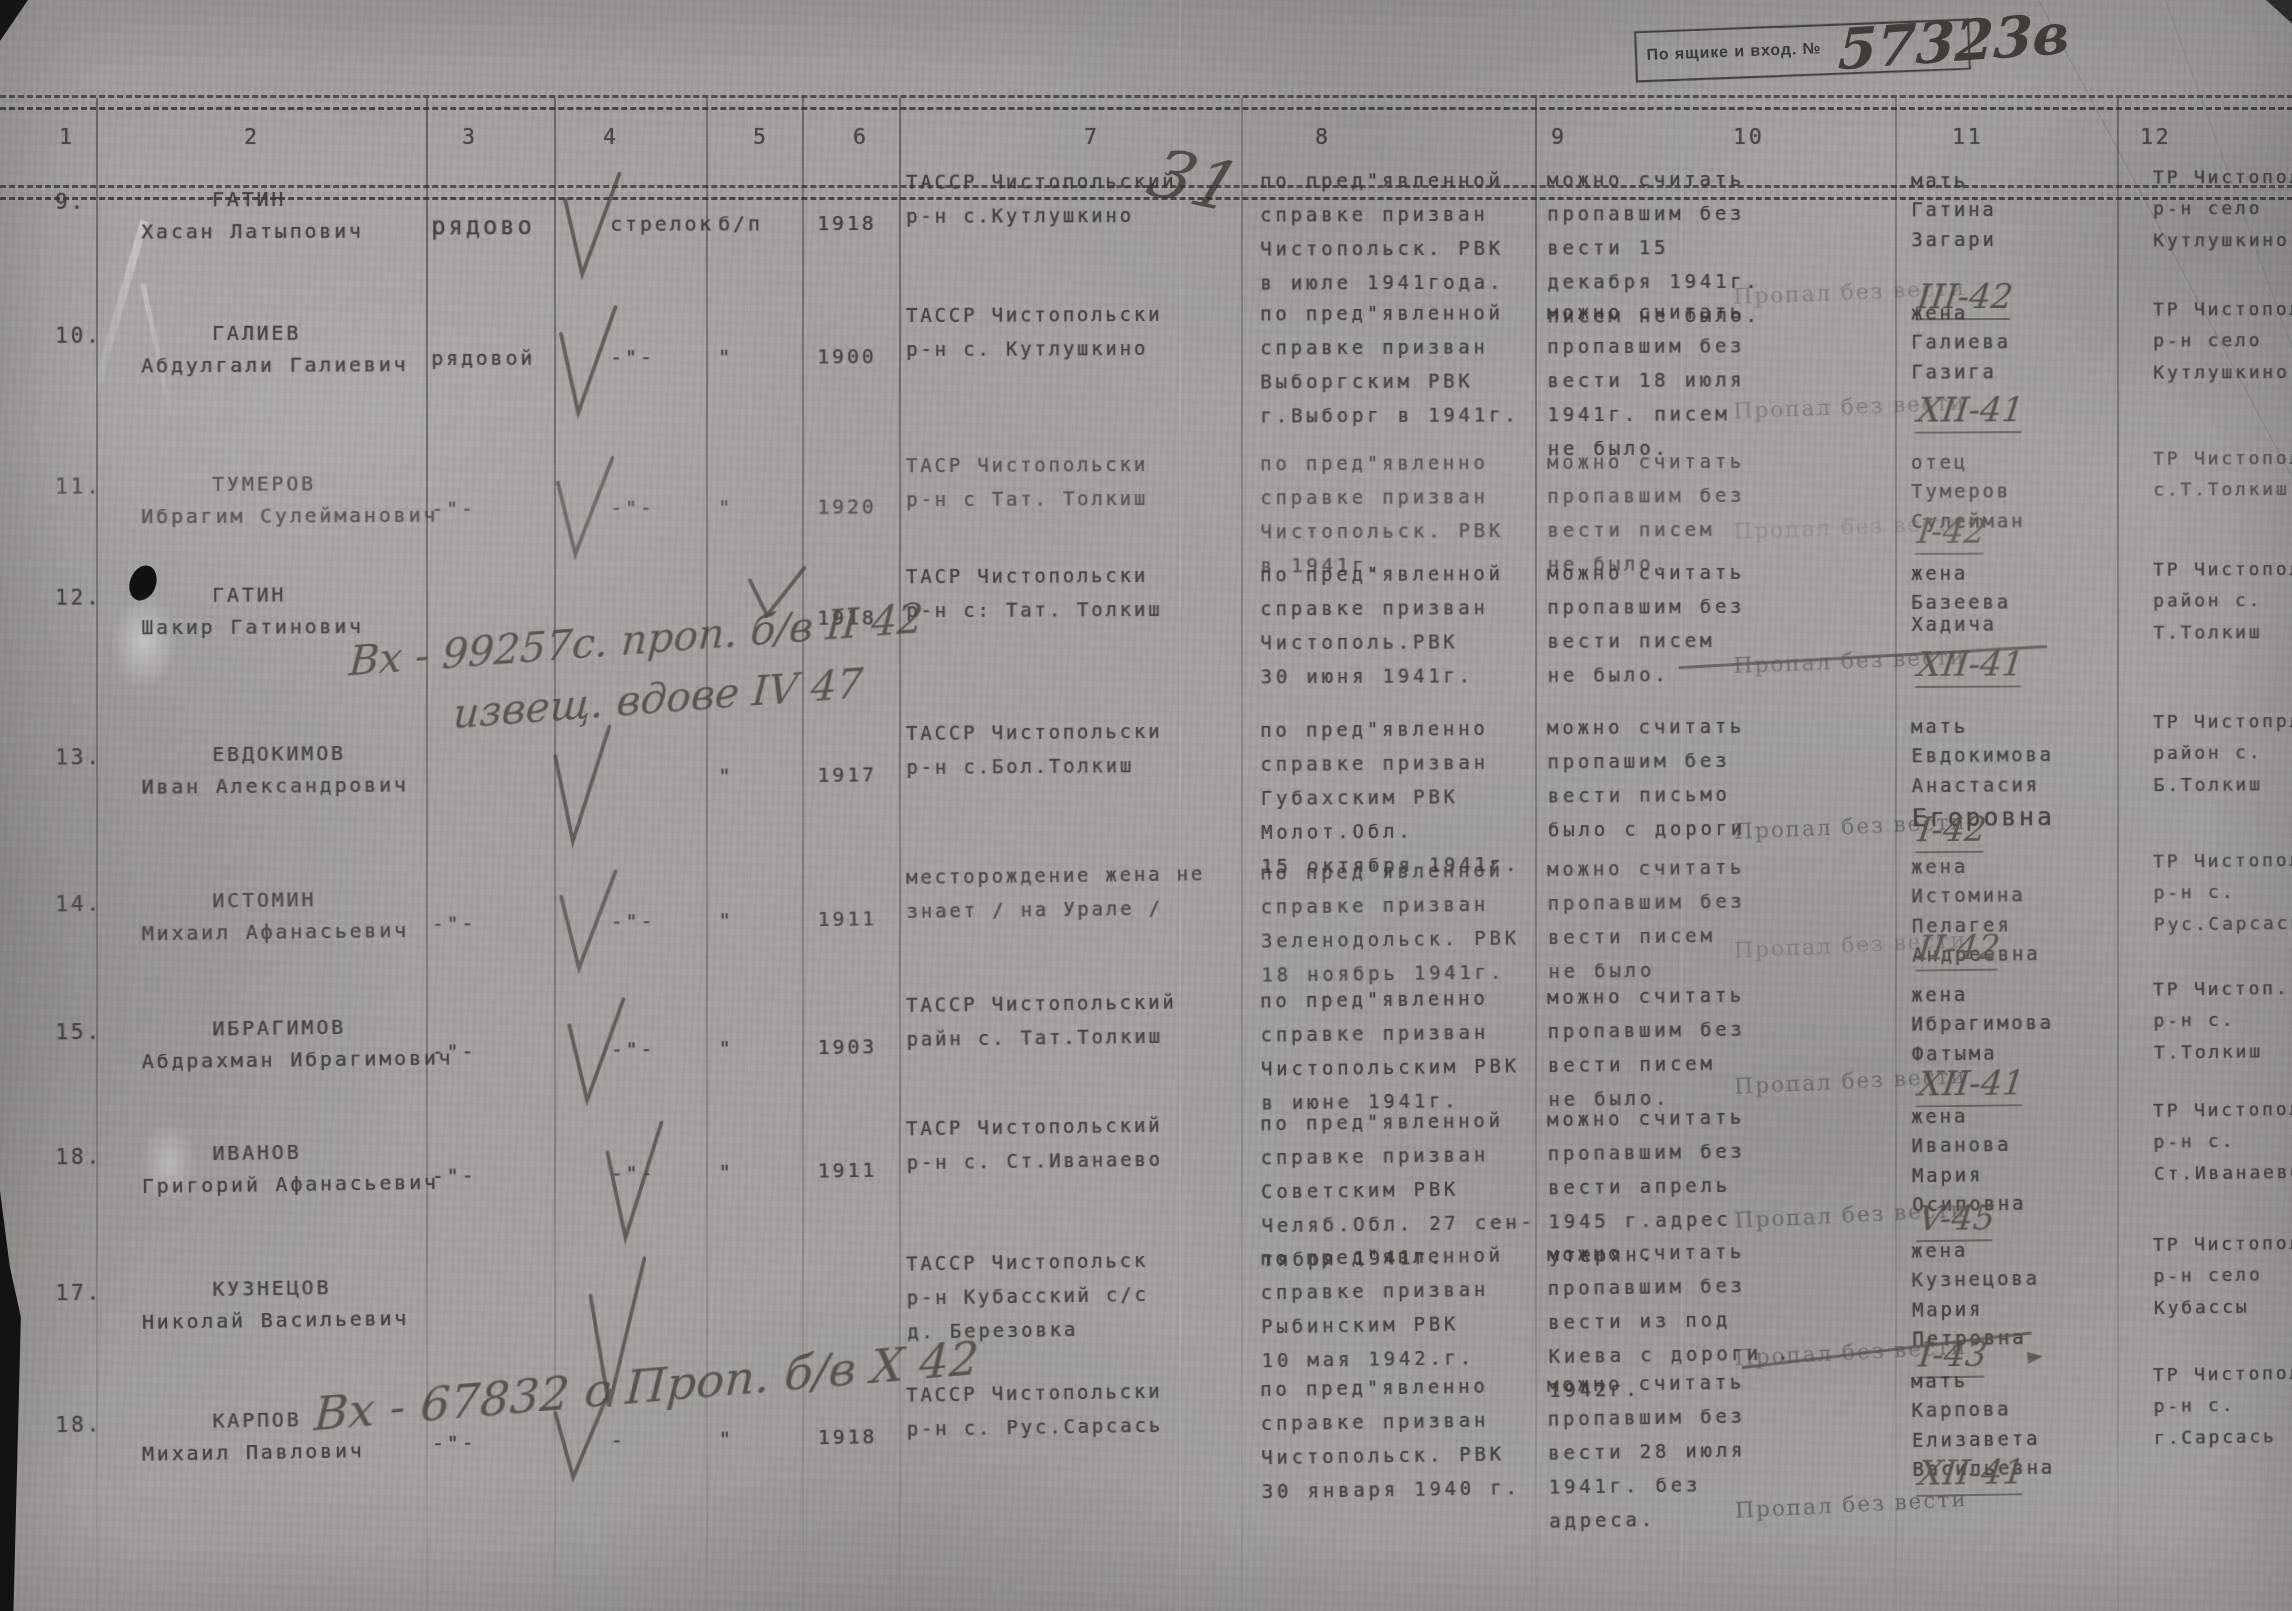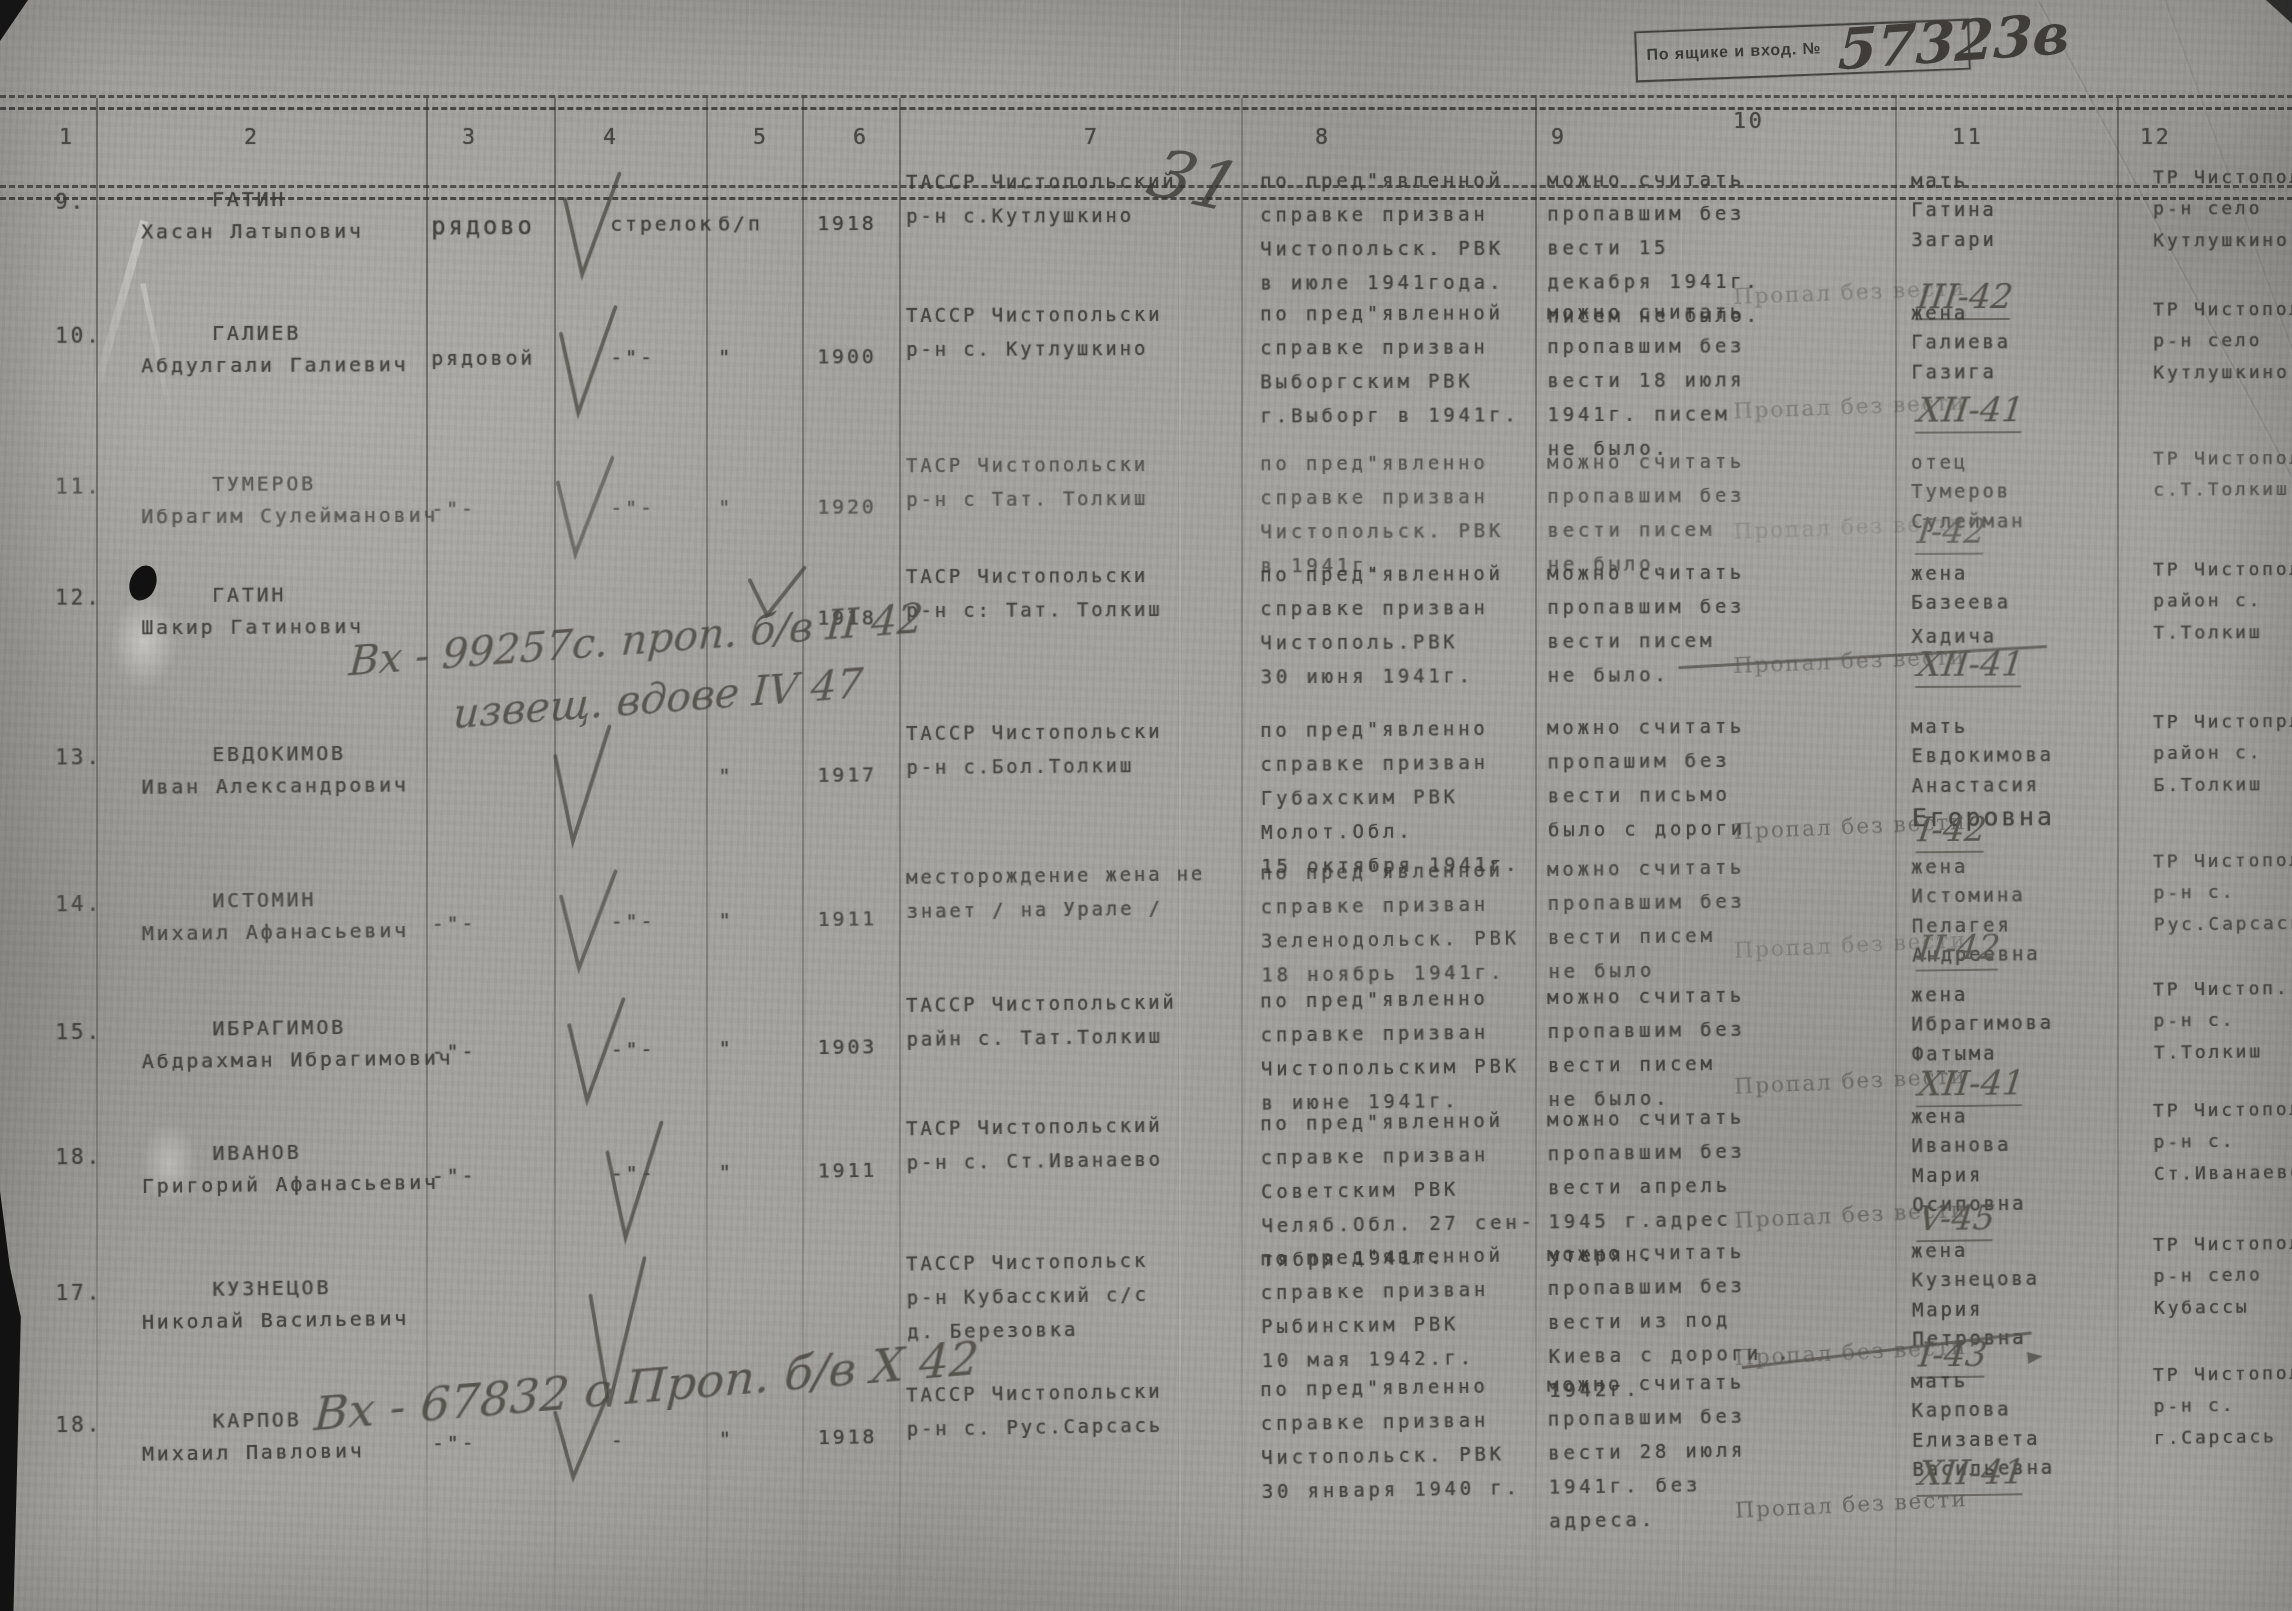--- a/index.html
+++ b/index.html
@@ -88,21 +88,21 @@
 <div id="headerRow">
     <span class="t" style="left: 59px; top: 124px; font-size: 21.7px; opacity: 0.85;">1</span>
     <span class="t" style="left: 244px; top: 124px; font-size: 21.7px; opacity: 0.85;">2</span>
     <span class="t" style="left: 462px; top: 124px; font-size: 21.7px; opacity: 0.85;">3</span>
     <span class="t" style="left: 603px; top: 124px; font-size: 21.7px; opacity: 0.85;">4</span>
     <span class="t" style="left: 753px; top: 124px; font-size: 21.7px; opacity: 0.85;">5</span>
     <span class="t" style="left: 853px; top: 124px; font-size: 21.7px; opacity: 0.85;">6</span>
     <span class="t" style="left: 1084px; top: 124px; font-size: 21.7px; opacity: 0.85;">7</span>
     <span class="t" style="left: 1315px; top: 124px; font-size: 21.7px; opacity: 0.85;">8</span>
     <span class="t" style="left: 1551px; top: 124px; font-size: 21.7px; opacity: 0.85;">9</span>
-    <span class="t" style="left: 1733px; top: 108px; font-size: 21.7px; opacity: 0.85;">10</span>
+    <span class="t" style="left: 1733px; top: 124px; font-size: 21.7px; opacity: 0.85;">10</span>
     <span class="t" style="left: 1952px; top: 124px; font-size: 21.7px; opacity: 0.85;">11</span>
     <span class="t" style="left: 2140px; top: 124px; font-size: 21.7px; opacity: 0.85;">12</span>
   </div>
 <div id="grid">
     <div class="vline" style="left: 96px; top: 98px; height: 1513px; background: linear-gradient(rgba(45, 45, 42, 0.5), rgba(45, 45, 42, 0.275) 70%, rgba(45, 45, 42, 0.05));"></div>
     <div class="vline" style="left: 426px; top: 98px; height: 1513px; background: linear-gradient(rgba(45, 45, 42, 0.55), rgba(45, 45, 42, 0.3) 70%, rgba(45, 45, 42, 0.05));"></div>
     <div class="vline" style="left: 554px; top: 98px; height: 1513px; background: linear-gradient(rgba(45, 45, 42, 0.5), rgba(45, 45, 42, 0.275) 70%, rgba(45, 45, 42, 0.05));"></div>
     <div class="vline" style="left: 706px; top: 98px; height: 1513px; background: linear-gradient(rgba(45, 45, 42, 0.45), rgba(45, 45, 42, 0.247) 70%, rgba(45, 45, 42, 0.05));"></div>
     <div class="vline" style="left: 802px; top: 98px; height: 1513px; background: linear-gradient(rgba(45, 45, 42, 0.45), rgba(45, 45, 42, 0.247) 70%, rgba(45, 45, 42, 0.05));"></div>
     <div class="vline" style="left: 899px; top: 98px; height: 1513px; background: linear-gradient(rgba(45, 45, 42, 0.5), rgba(45, 45, 42, 0.275) 70%, rgba(45, 45, 42, 0.05));"></div>
@@ -213,21 +213,21 @@
       <span class="t w" style="left: 1260px; top: 9.4px; font-size: 19px;">по пред"явленной</span>
       <span class="t w" style="left: 1260px; top: 43px; font-size: 19px;">справке призван</span>
       <span class="t w" style="left: 1260px; top: 77px; font-size: 19px;">Чистополь.РВК</span>
       <span class="t w" style="left: 1260px; top: 111px; font-size: 19px;">30 июня 1941г.</span>
       <span class="t w" style="left: 1547px; top: 9.4px; font-size: 19px;">можно считать</span>
       <span class="t w" style="left: 1547px; top: 43px; font-size: 19px;">пропавшим без</span>
       <span class="t w" style="left: 1547px; top: 77px; font-size: 19px;">вести писем</span>
       <span class="t w" style="left: 1547px; top: 111px; font-size: 19px;">не было.</span>
       <span class="t" style="left: 1911px; top: 11.3px; font-size: 19px;">жена</span>
       <span class="t" style="left: 1911px; top: 40px; font-size: 19px;">Базеева</span>
-      <span class="t" style="left: 1911px; top: 74px; font-size: 19px;">Хадича</span>
+      <span class="t" style="left: 1911px; top: 62px; font-size: 19px;">Хадича</span>
       <span class="t" style="left: 2153px; top: 9.4px; font-size: 18px;">ТР Чистопольс</span>
       <span class="t" style="left: 2153px; top: 40px; font-size: 18px;">район с.</span>
       <span class="t" style="left: 2153px; top: 72px; font-size: 18px;">Т.Толкиш</span>
       <span class="stamptxt" style="left: 1733px; top: 97px; font-size: 21.7px; opacity: 0.55;">Пропал без вести</span>
       <span class="hw datehw" style="left: 1917px; top: 93px;">XII-41</span>
       <svg width="66" height="55" viewBox="0 0 70 58" style="position: absolute; left: 746px; top: 9.4px; overflow: visible;">
         <path d="M4 15 L22 52 L62 2" fill="none" stroke="rgba(70,66,60,.8)" stroke-width="4" stroke-linecap="round"></path>
       </svg>
       <span class="hw" style="left: 348px; top: 58px; font-size: 41px; transform: rotate(-4deg) skewX(-8deg); color: rgba(66, 62, 55, 0.88);">Вх - 99257с.  проп. б/в  II 42</span>
       <span class="hw" style="left: 452px; top: 117px; font-size: 41px; transform: rotate(-4deg) skewX(-8deg); color: rgba(66, 62, 55, 0.88);">извещ. вдове  IV 47</span>

